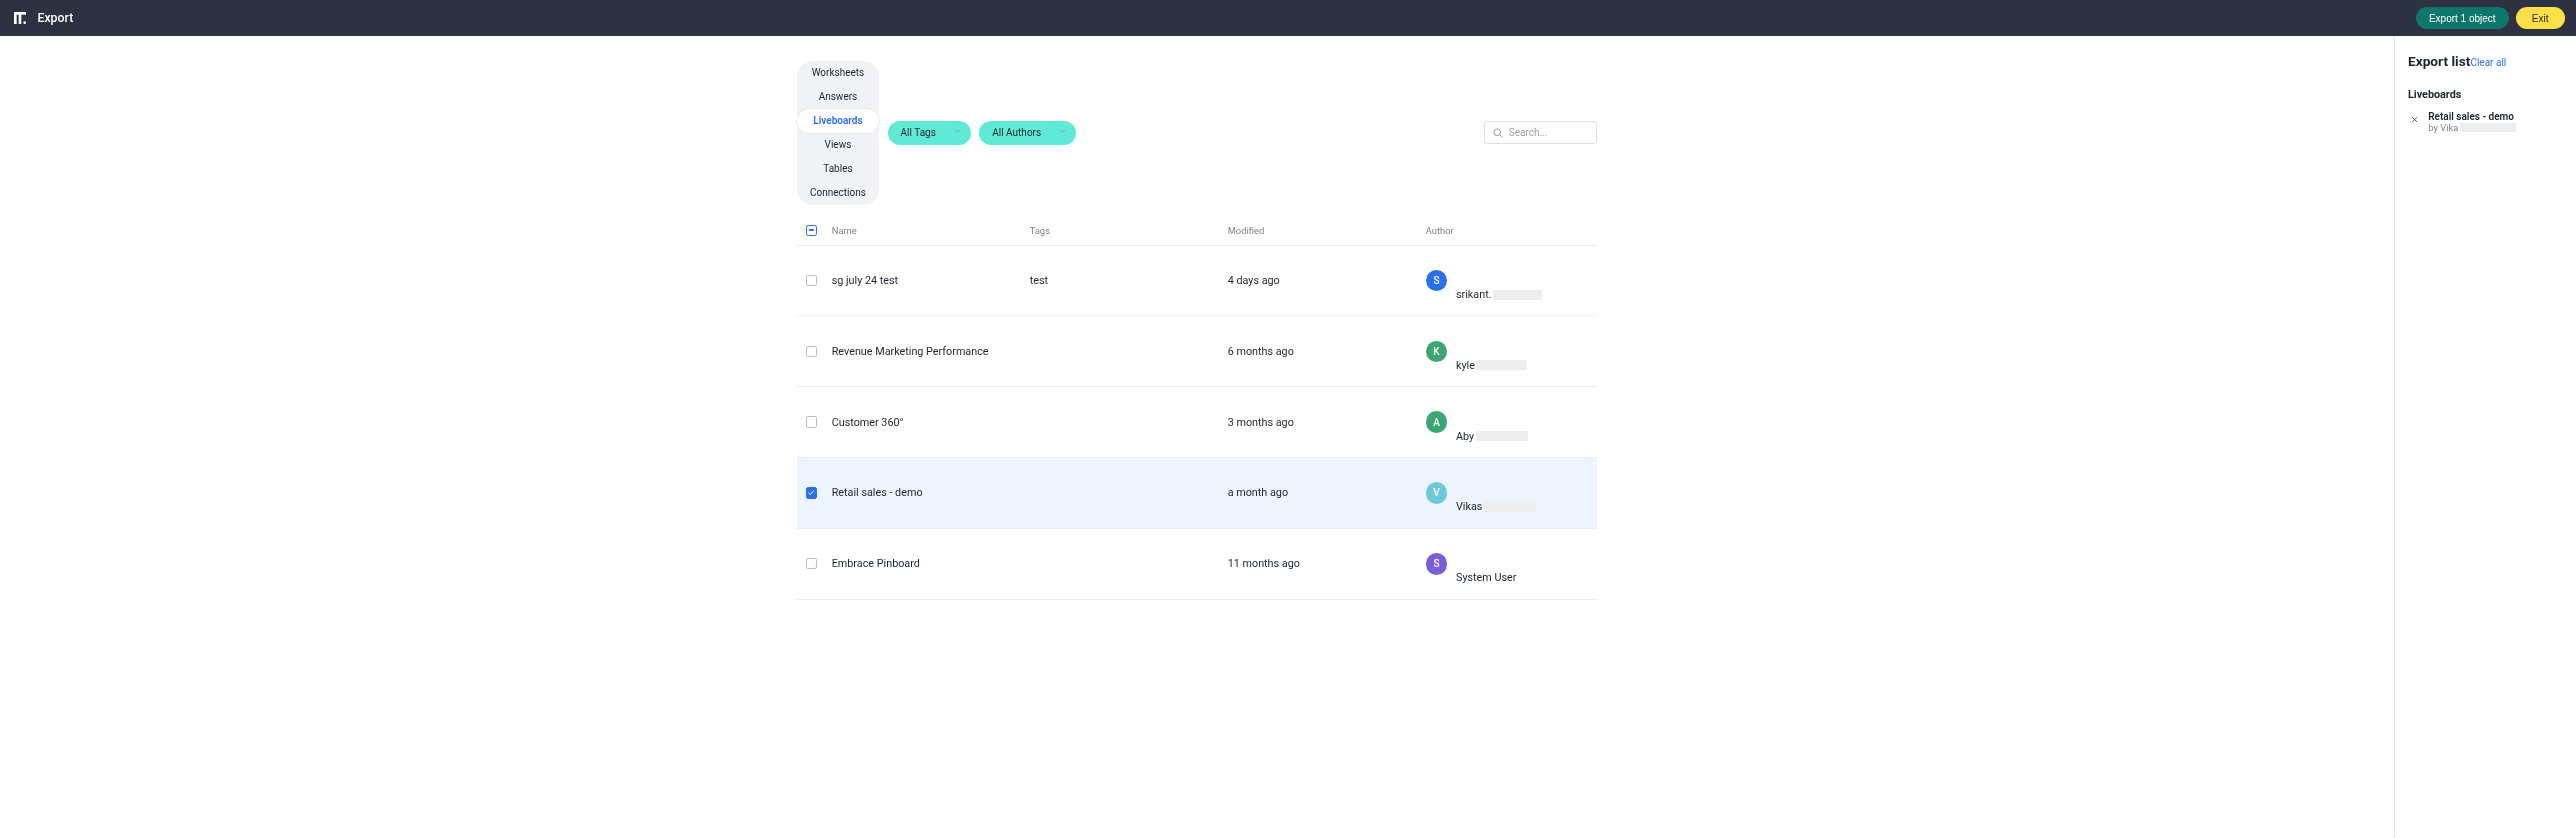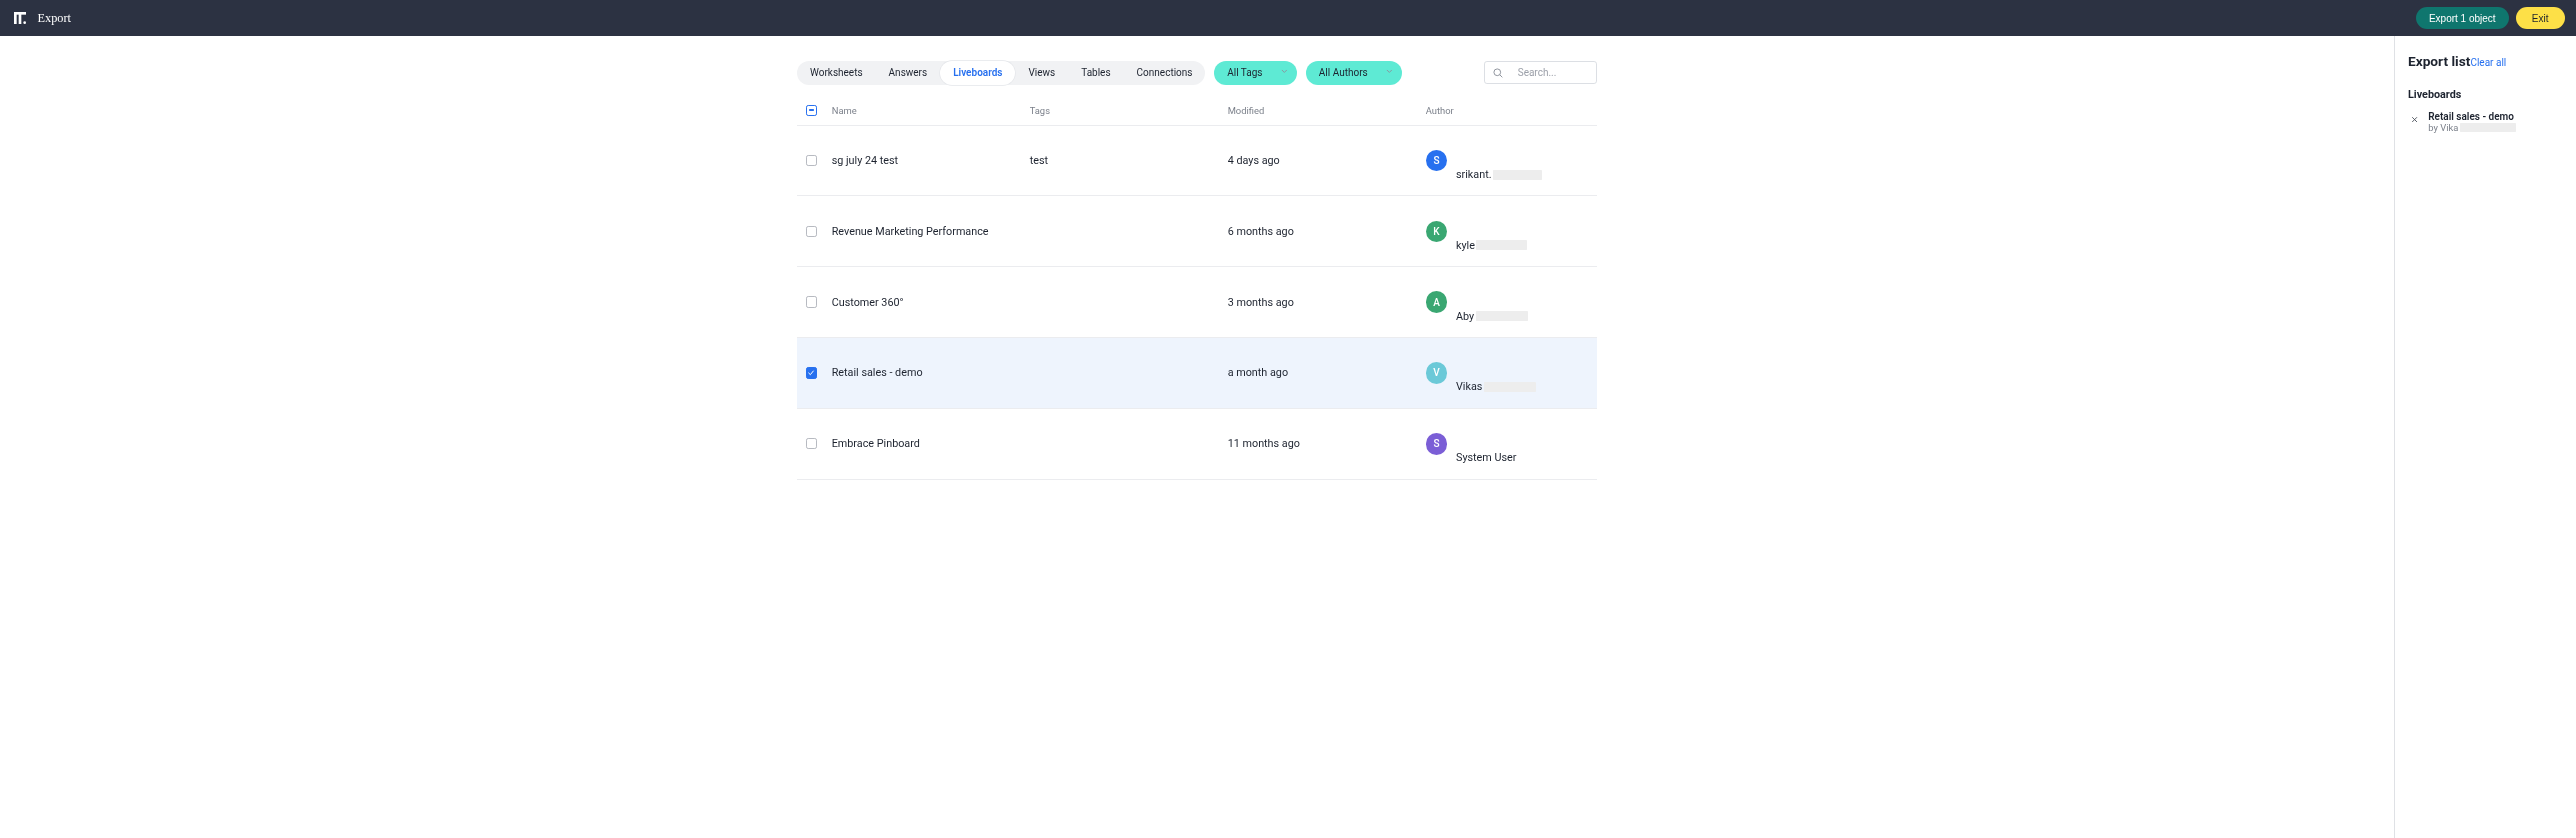--- a/index.html
+++ b/index.html
@@ -1,36 +1,36 @@
 <!DOCTYPE html>
 <html style="font-size:11.5px"><head>
 <meta charset="utf-8">
 <style>
 * { box-sizing: border-box; margin: 0; padding: 0; }
 body { font-family: -apple-system, BlinkMacSystemFont, "Segoe UI", Roboto, Helvetica, Arial, sans-serif; font-size: 10px; color: #1d232f; background: #fff; }
 
 .topbar { background: #2c3242; height: 36px; display: flex; align-items: center; padding: 0 11.5px; }
 .topbar .logo { width: 17.3px; height: 17.3px; display: flex; align-items: center; justify-content: center; margin-right: 8.7px; }
-.topbar .title { color: #fff; font-size: 12.3px; font-weight: 500; font-family: Liberation Serif, serif; }
+.topbar .title { color: #fff; font-size: 12.3px; font-weight: 500; }
 .topbar .spacer { flex: 1; }
 .topbar .btn-primary { background: #0f766e; color: #fff; border: none; border-radius: 14.4px; padding: 5.8px 13px; font-size: 10px; font-weight: 500; cursor: pointer; margin-right: 7.2px; }
 .topbar .btn-secondary { background: #fde047; color: #1d232f; border: none; border-radius: 14.4px; padding: 5.8px 16px; font-size: 10px; font-weight: 500; cursor: pointer; }
 
 .layout { display: flex; height: calc(100vh - 36px); }
 .main { flex: 1; padding: 24.5px 0 0 0; overflow: auto; }
 .main-inner { max-width: 823px; margin: 0 auto; padding: 0 11.5px; }
 
 .toolbar { display: flex; align-items: center; margin-bottom: 20px; gap: 8.7px; }
-.pill-group { display: inline-flex; background: #f1f2f4; border-radius: 16px; padding: 0; }
+.pill-group { display: inline-flex; background: #f1f2f4; border-radius: 16px; padding: 0; flex-direction: column; }
 .pill { padding: 6.5px 13px; border: none; background: transparent; color: #1d232f; font-size: 10px; border-radius: 16px; cursor: pointer; font-family: inherit; }
 .pill.active { background: #fff; color: #2770ef; font-weight: 600; box-shadow: 0 0 0 0.7px #e4e6ea; }
 .dropdown { display: inline-flex; align-items: center; background: #5eead4; border-radius: 16px; padding: 6.5px 8.7px 6.5px 13px; cursor: pointer; gap: 17.3px; }
 .dropdown .chev { color: #8c919b; }
 .toolbar .spacer { flex: 1; }
-.search { display: flex; align-items: center; border: 0.7px solid #dcdfe4; border-radius: 2.9px; padding: 4.3px 7.2px; width: 113px; gap: 14px; }
+.search { display: flex; align-items: center; border: 0.7px solid #dcdfe4; border-radius: 2.9px; padding: 4.3px 7.2px; width: 113px; gap: 5px; }
 .search input { border: none; outline: none; font-size: 10px; flex: 1; width: 100%; font-family: inherit; color: #1d232f; }
 .search input::placeholder { color: #9ca0a9; }
 .search svg { color: #8c919b; }
 
 .table-header { display: flex; align-items: center; padding: 0 8.7px 8.7px 8.7px; color: #7c818b; font-size: 9.4px; border-bottom: 0.7px solid #ebecef; }
 .col-check { width: 26px; display: flex; align-items: center; }
 .col-name { flex: 0 0 198px; }
 .col-tags { flex: 0 0 198px; }
 .col-modified { flex: 0 0 198px; }
 .col-author { flex: 1; display: flex; align-items: center; gap: 8.7px; }

